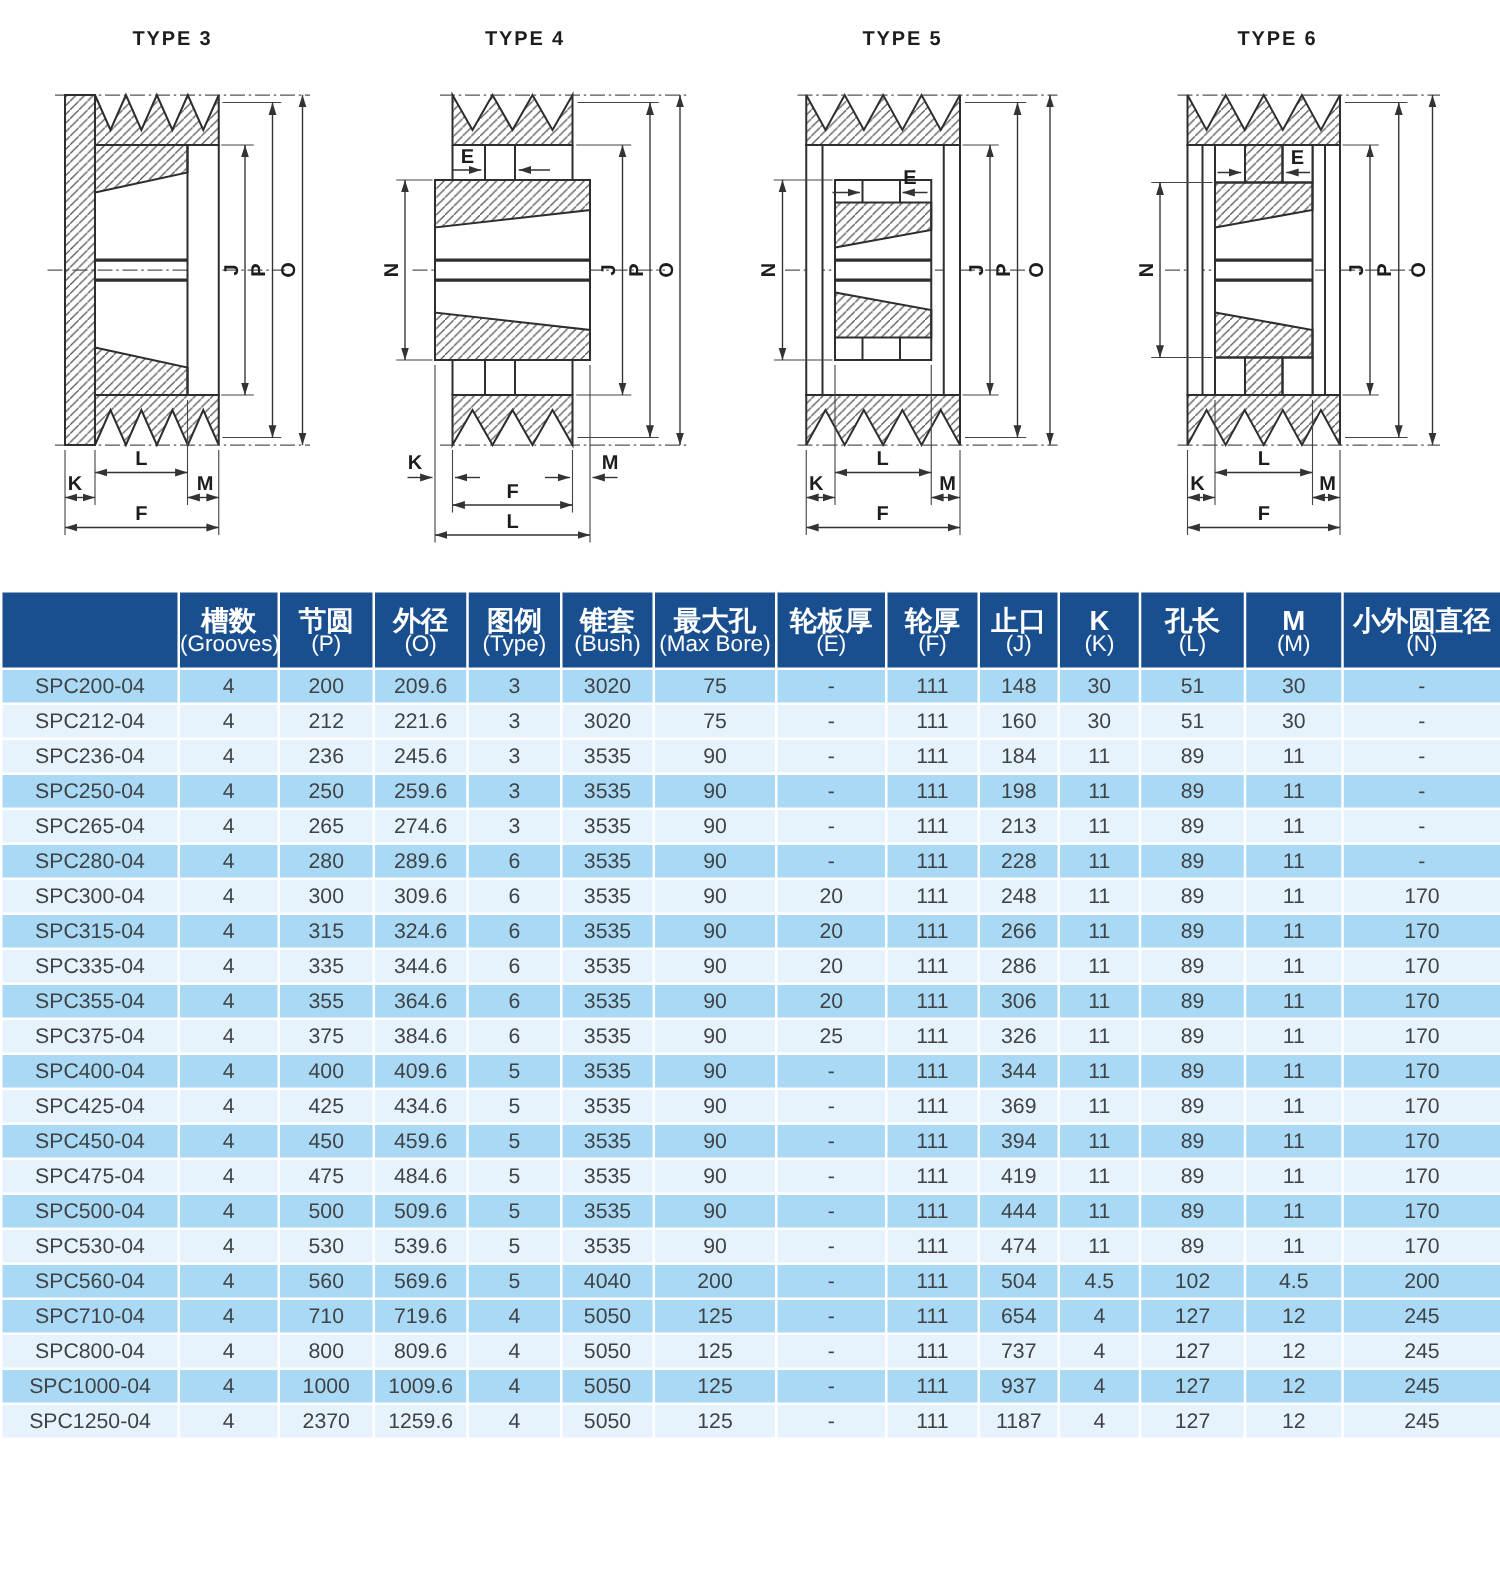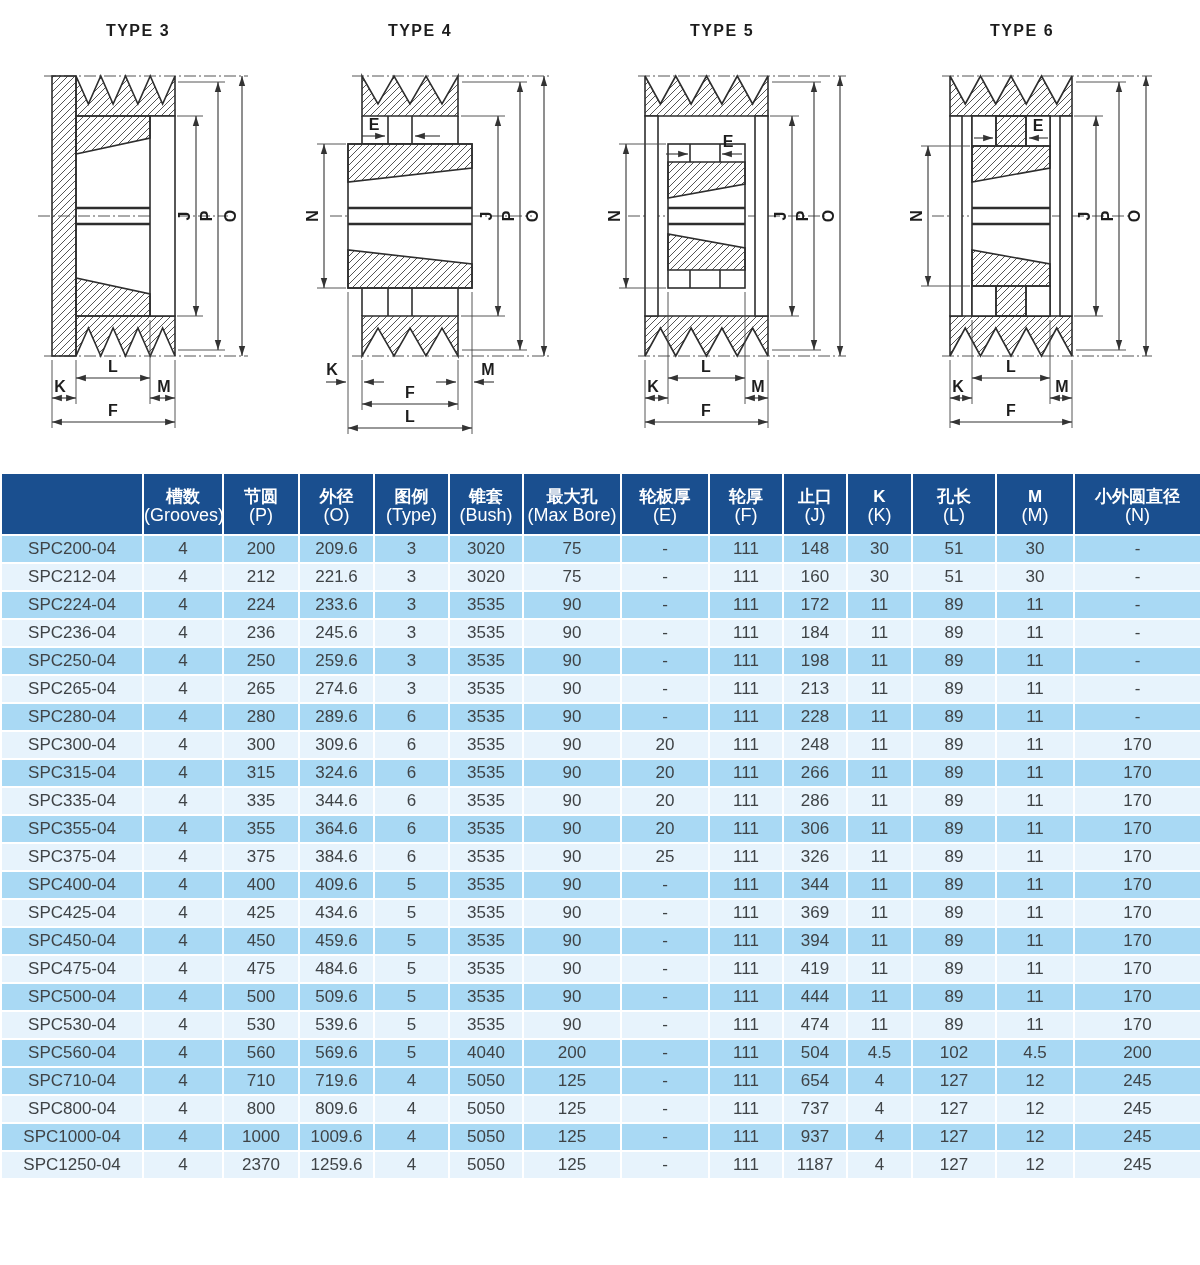--- a/index.html
+++ b/index.html
@@ -18,21 +18,21 @@
   .drw .dim{stroke:#333;stroke-width:1.1;fill:none;}
   .drw .ext{stroke:#444;stroke-width:0.9;fill:none;}
   .drw text{font-family:"Liberation Sans","DejaVu Sans",sans-serif;font-weight:700;font-size:16px;fill:#1d1d1d;}
   .drw text.ttl{font-size:16px;letter-spacing:1.5px;}
   .drw text.dlab{font-size:16px;}
 
   
   table.spec{border-collapse:collapse;table-layout:fixed;width:1200px;margin-top:14px;}
   table.spec th,table.spec td{border:2px solid #ffffff;text-align:center;vertical-align:middle;padding:0;}
   table.spec thead th{background:#1a4f8f;color:#ffffff;height:60px;}
-  table.spec thead .zh{font-size:17px;font-weight:700;line-height:21px;}
+  table.spec thead .zh{font-size:22px;font-weight:700;line-height:21px;}
   table.spec thead .en{font-size:18px;font-weight:400;line-height:16px;}
   table.spec tbody td{font-size:17px;color:#3f4346;height:26px;line-height:26px;}
   table.spec tbody tr.dark td{background:#a9d9f4;}
   table.spec tbody tr.light td{background:#e7f3fc;}
 </style>
 </head>
 <body>
 
 <div class="page">
 
@@ -373,36 +373,20 @@
           <td>3020</td>
           <td>75</td>
           <td>-</td>
           <td>111</td>
           <td>160</td>
           <td>30</td>
           <td>51</td>
           <td>30</td>
           <td>-</td>
         </tr>
-        <tr class="dark">
-          <td>SPC224-04</td>
-          <td>4</td>
-          <td>224</td>
-          <td>233.6</td>
-          <td>3</td>
-          <td>3535</td>
-          <td>90</td>
-          <td>-</td>
-          <td>111</td>
-          <td>172</td>
-          <td>11</td>
-          <td>89</td>
-          <td>11</td>
-          <td>-</td>
-        </tr>
         <tr class="light">
           <td>SPC236-04</td>
           <td>4</td>
           <td>236</td>
           <td>245.6</td>
           <td>3</td>
           <td>3535</td>
           <td>90</td>
           <td>-</td>
           <td>111</td>

